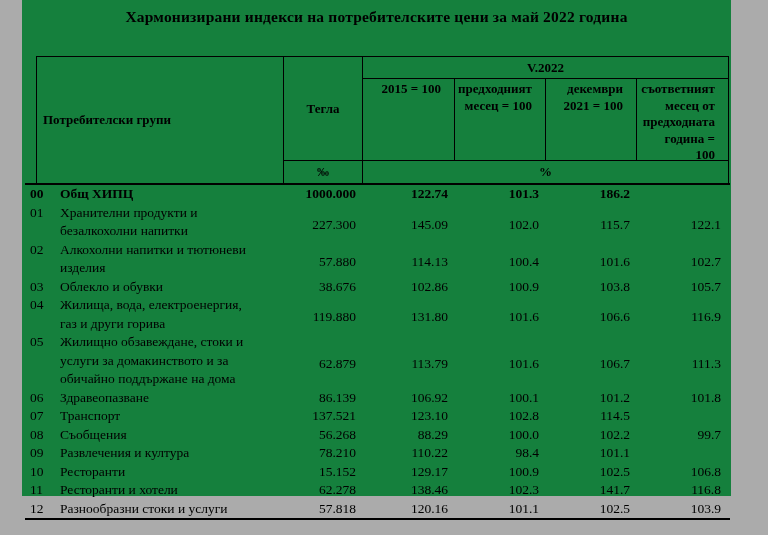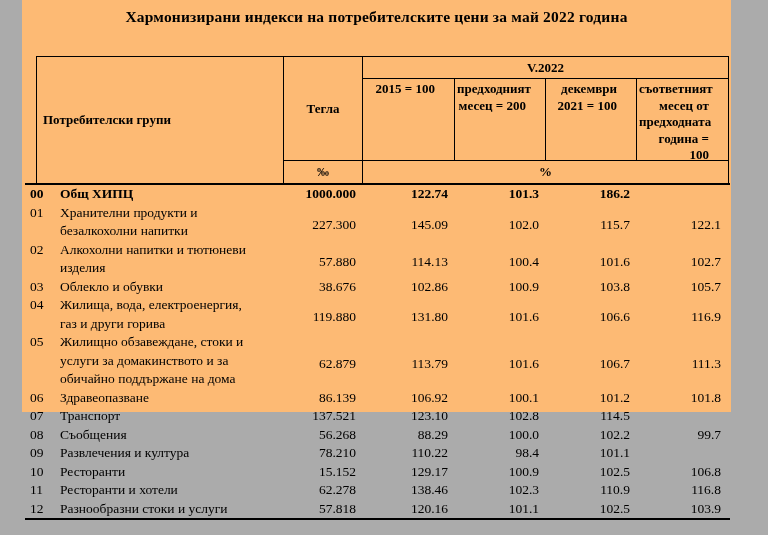--- a/index.html
+++ b/index.html
@@ -7,22 +7,22 @@
     width:768px;height:535px;
     background:#ababab;
     font-family:"Liberation Serif","DejaVu Serif",serif;
     color:#000;
     position:relative;
     overflow:hidden;
   }
   .paper{
     position:absolute;
     left:22px;top:0;
-    width:709px;height:412px;
-    background:#fdba74;
+    width:709px;height:496px;
+    background:#15803d;
   }
   .title{
     margin:0;
     padding-top:8px;
     text-align:center;
     font-size:15.5px;
     font-weight:bold;
     letter-spacing:0.2px;
   }
   
@@ -53,21 +53,21 @@
     display:flex;align-items:center;justify-content:center;
   }
   .c-period{
     grid-row:1;grid-column:3/7;
     border-bottom:1px solid #000;
     display:flex;align-items:center;justify-content:center;
   }
   .c-lbl{
     grid-row:2;
     text-align:right;
-    padding:2px 19px 0 2px;
+    padding:2px 13px 0 2px;
     line-height:16.5px;
     white-space:pre-line;
     border-bottom:1px solid #000;
   }
   .c-l1{grid-column:3;border-right:1px solid #000;}
   .c-l2{grid-column:4;border-right:1px solid #000;}
   .c-l3{grid-column:5;border-right:1px solid #000;}
   .c-l4{grid-column:6;}
   .c-permille{
     grid-row:3;grid-column:2;
@@ -107,21 +107,21 @@
 <div class="paper">
 
   <h1 class="title">Хармонизирани индекси на потребителските цени за май 2022 година</h1>
 
   <div class="htable">
     <div class="hc c-tegla">Тегла</div>
     <div class="hc c-group">Потребителски групи</div>
     <div class="hc c-period">V.2022</div>
     <div class="hc c-lbl c-l1">2015 = 100</div>
     <div class="hc c-lbl c-l2">предходният
-месец = 200</div>
+месец = 100</div>
     <div class="hc c-lbl c-l3">декември
 2021 = 100</div>
     <div class="hc c-lbl c-l4">съответният
 месец от
 предходната
 година =
 100</div>
     <div class="hc c-permille">‰</div>
     <div class="hc c-percent">%</div>
   </div>
@@ -239,21 +239,21 @@
       <div class="val b3">102.5</div>
       <div class="val b4">106.8</div>
     </div>
 
     <div class="brow">
       <div class="bcode">11</div>
       <div class="bname">Ресторанти и хотели</div>
       <div class="val bw">62.278</div>
       <div class="val b1">138.46</div>
       <div class="val b2">102.3</div>
-      <div class="val b3">110.9</div>
+      <div class="val b3">141.7</div>
       <div class="val b4">116.8</div>
     </div>
 
     <div class="brow">
       <div class="bcode">12</div>
       <div class="bname">Разнообразни стоки и услуги</div>
       <div class="val bw">57.818</div>
       <div class="val b1">120.16</div>
       <div class="val b2">101.1</div>
       <div class="val b3">102.5</div>

